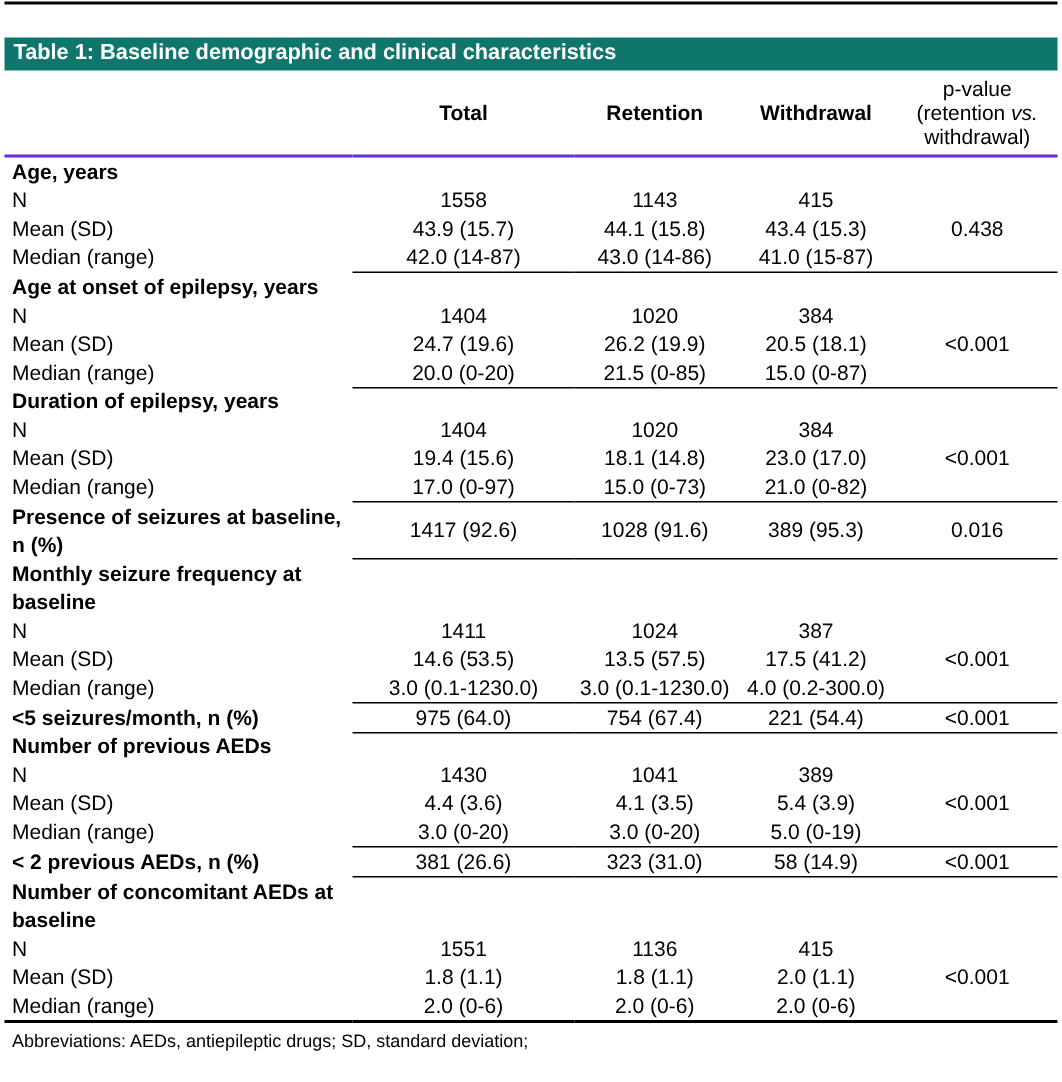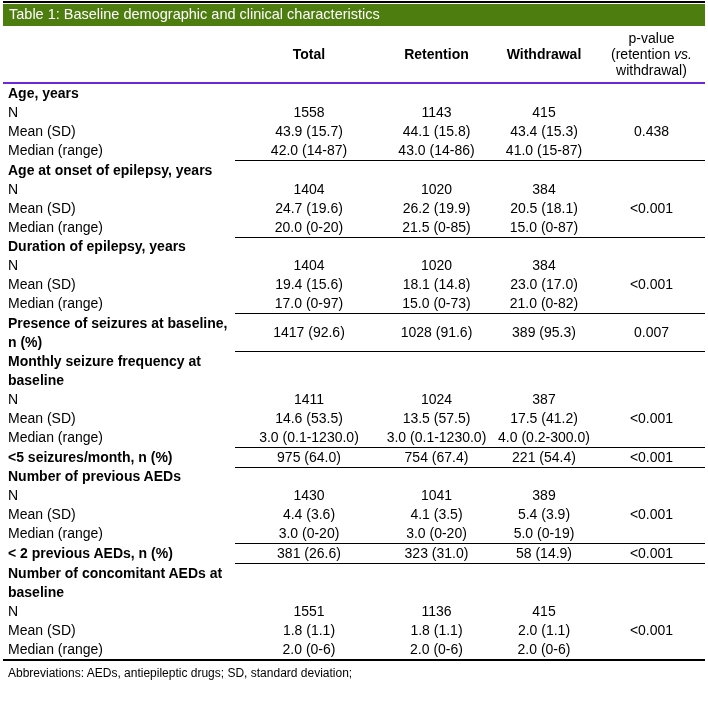--- a/index.html
+++ b/index.html
@@ -8,24 +8,24 @@
     background: #ffffff;
     color: #000000;
     font-family: "Liberation Sans", sans-serif;
   }
   body { height: 721px; overflow: hidden; }
   .wrap { padding: 1px 3px 0 3px; }
 
   .top-rule { border-top: 2px solid #000; height: 0; }
 
   .title-bar {
-    margin-top: 1px;
-    background: #4d7c0f;
+    margin-top: 22px;
+    background: #0f766e;
     color: #ffffff;
-    font-weight: normal;
+    font-weight: bold;
     font-size: 14.5px;
     line-height: 15px;
     padding: 3px 6px 4px 6px;
   }
 
   table {
     border-collapse: collapse;
     table-layout: fixed;
     width: 702px;
     margin-top: 1px;
@@ -179,21 +179,21 @@
     <td>17.0 (0-97)</td>
     <td>15.0 (0-73)</td>
     <td>21.0 (0-82)</td>
     <td></td>
   </tr>
         <tr class="bold border-partial">
     <td class="label">Presence of seizures at baseline, n (%)</td>
     <td>1417 (92.6)</td>
     <td>1028 (91.6)</td>
     <td>389 (95.3)</td>
-    <td>0.007</td>
+    <td>0.016</td>
   </tr>
         <tr class="bold">
     <td class="label">Monthly seizure frequency at baseline</td>
     <td></td>
     <td></td>
     <td></td>
     <td></td>
   </tr>
         <tr>
     <td class="label">N</td>

